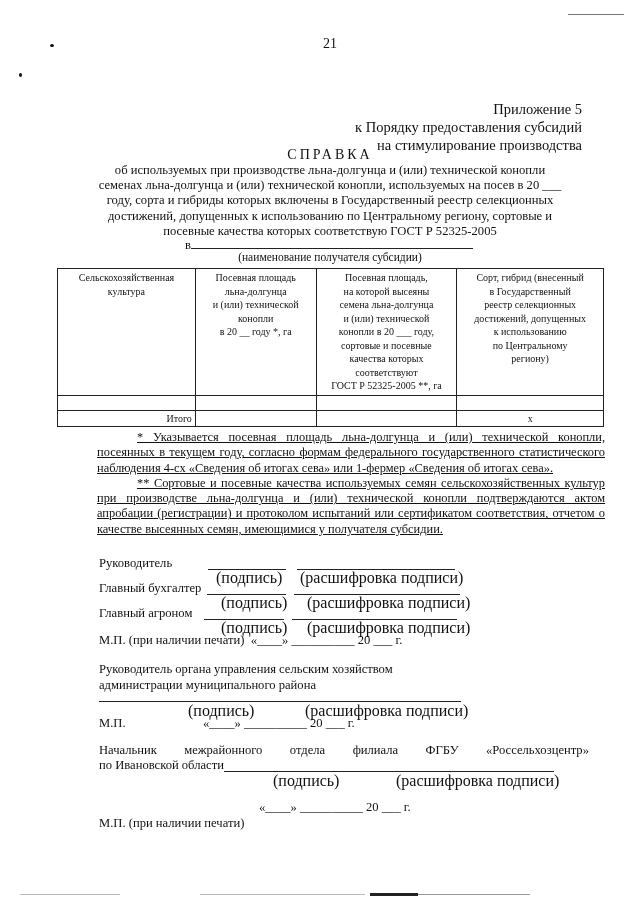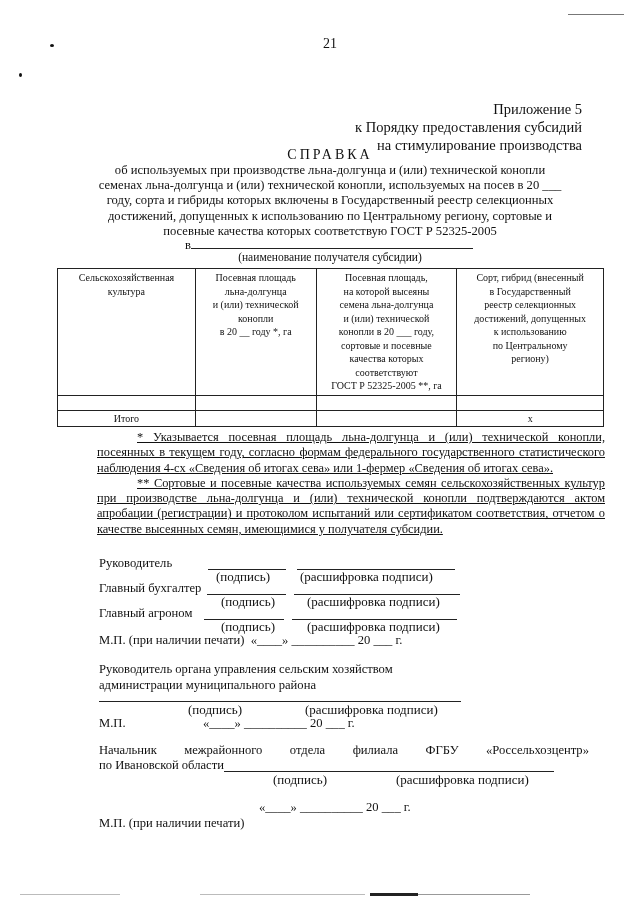--- a/index.html
+++ b/index.html
@@ -18,29 +18,29 @@
   .recipient-line .blank { display: inline-block; width: 282px; border-bottom: 1px solid #222; height: 11px; vertical-align: baseline; }
   .recipient-caption { left: 0; width: 660px; top: 251px; text-align: center; font-size: 11.5px; }
 
   table.grid {
     position: absolute; left: 57px; top: 268px; width: 547px;
     border-collapse: collapse; font-size: 10px; line-height: 13.5px;
   }
   table.grid td { border: 1px solid #222; vertical-align: top; text-align: center; padding: 2px 3px; }
   table.grid tr.head td { height: 115px; }
   table.grid tr.row td { height: 12px; padding: 1px 3px; }
-  table.grid td.left { text-align: center; }
+  table.grid td.left { text-align: right; }
   col.c1 { width: 138px; } col.c2 { width: 121px; } col.c3 { width: 141px; } col.c4 { width: 147px; }
 
   .notes { left: 97px; width: 508px; top: 430px; font-size: 12.4px; line-height: 15.3px; text-align: justify; }
   .notes p { margin: 0; text-indent: 40px; text-decoration: underline; }
 
   .sig { font-size: 12.6px; }
   .line { position: absolute; border-bottom: 1px solid #222; height: 0; }
-  .cap { position: absolute; font-size: 13px; text-align: right; }
+  .cap { position: absolute; font-size: 16px; text-align: right; }
   .footer-dash { position: absolute; height: 1px; background: #888; }
 </style>
 </head>
 <body>
 
 <div class="speck" style="left:50px;top:44px;width:4px;height:3px;"></div>
 <div class="speck" style="left:19px;top:73px;width:3px;height:4px;"></div>
 <div class="footer-dash" style="left:568px;top:14px;width:56px;background:#777;"></div>
 
 <div class="abs page-num">21</div>

